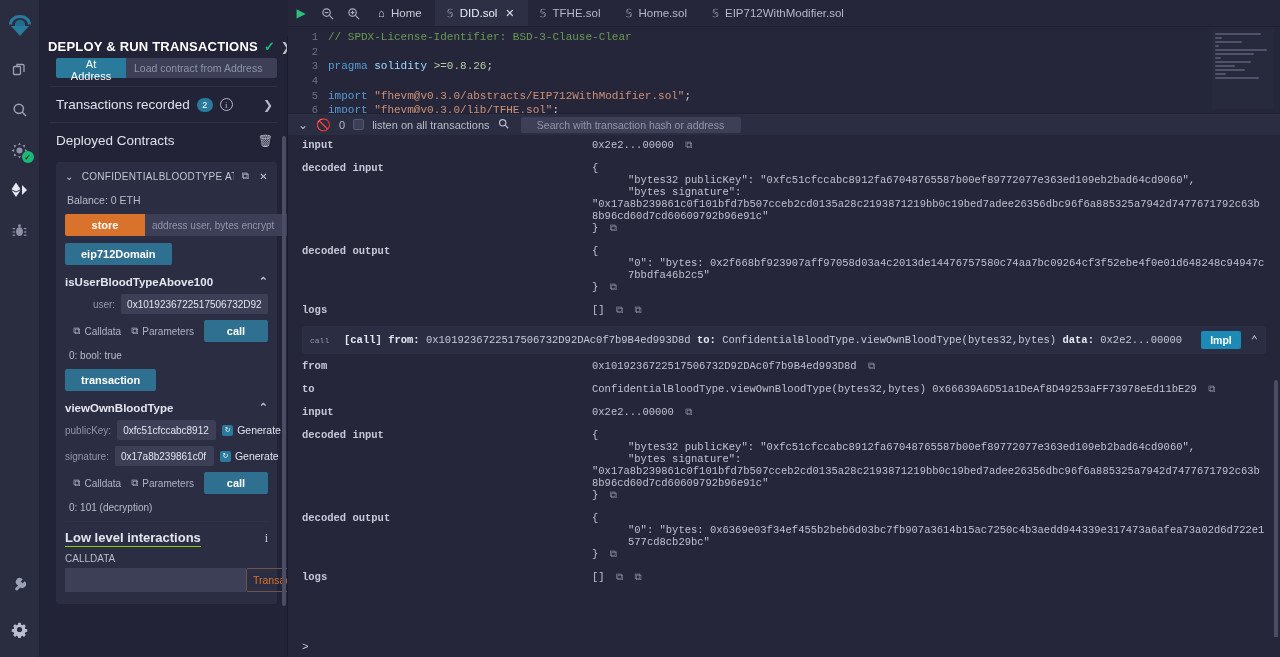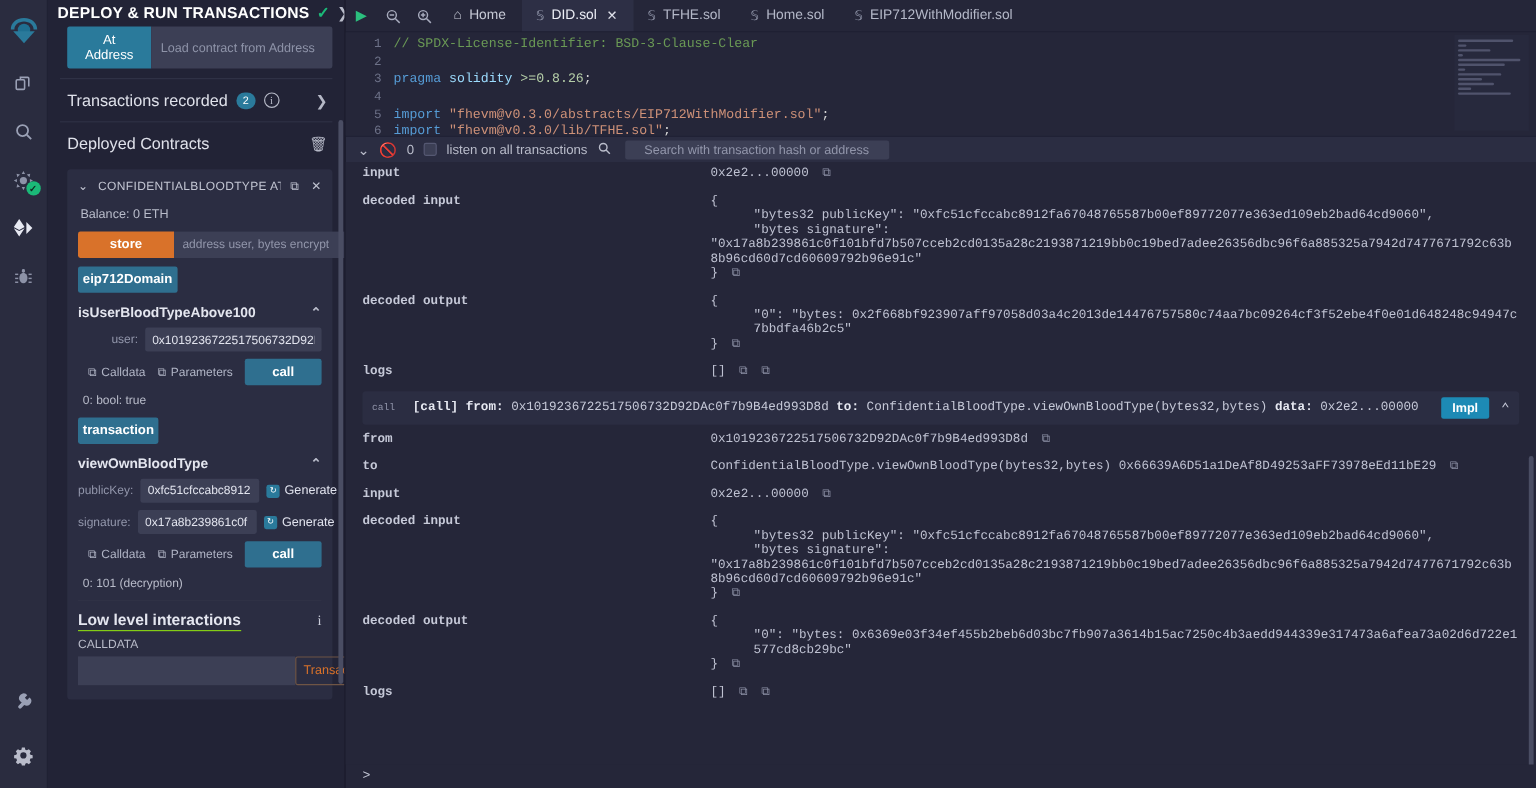--- a/index.html
+++ b/index.html
@@ -42,20 +42,21 @@
   }
 
   
   .panel {
     width: 248px; flex: 0 0 248px;
     background: #222336;
     border-right: 1px solid #1b1c2b;
     display: flex; flex-direction: column;
     position: relative;
     overflow: hidden;
+    margin-top: 36px;
   }
   .panel-header {
     display: flex; align-items: center; gap: 6px;
     padding: 3px 8px 2px 8px;
     background: #222336;
   }
   .panel-title {
     font-size: 13px; font-weight: bold;
     letter-spacing: .2px; color: #ffffff;
     white-space: nowrap;
@@ -64,21 +65,21 @@
   .chev-right { color: #b9bcca; font-size: 12px; margin-left: auto; }
 
   .panel-scroll {
     flex: 1 1 auto;
     overflow: hidden;
     position: relative;
     padding-bottom: 6px;
   }
   .atrow {
     display: flex; margin: 2px 10px 8px 16px;
-    height: 35px;
+    height: 20px;
   }
   .at-btn {
     background: #2a7a9b; color: #ffffff;
     border: none; border-radius: 2px 0 0 2px;
     font-size: 11px; padding: 0 14px;
     cursor: pointer;
   }
   .at-input {
     flex: 1 1 auto;
     background: #3c3f55; border: none;
@@ -128,21 +129,21 @@
   .fnrow { display: flex; align-items: stretch; gap: 0; margin-bottom: 7px; height: 22px; }
   .btn-orange {
     background: #d9722a; color: #fff; border: none;
     font-size: 11px; font-weight: bold;
     border-radius: 2px 0 0 2px; padding: 0 10px;
     min-width: 80px; cursor: pointer;
   }
   .btn-blue {
     background: #2f6f8f; color: #fff; border: none;
     font-size: 11px; font-weight: bold;
-    border-radius: 2px; padding: 0 4px;
+    border-radius: 2px; padding: 0 16px;
     height: 22px; cursor: pointer;
   }
   .fn-input {
     flex: 1 1 auto; background: #3c3f55; border: none;
     color: #9296ab; font-size: 10px; padding: 0 7px;
   }
   .fn-input::placeholder { color: #9296ab; }
 
   .fngroup { margin-top: 10px; }
   .fngroup-head {

